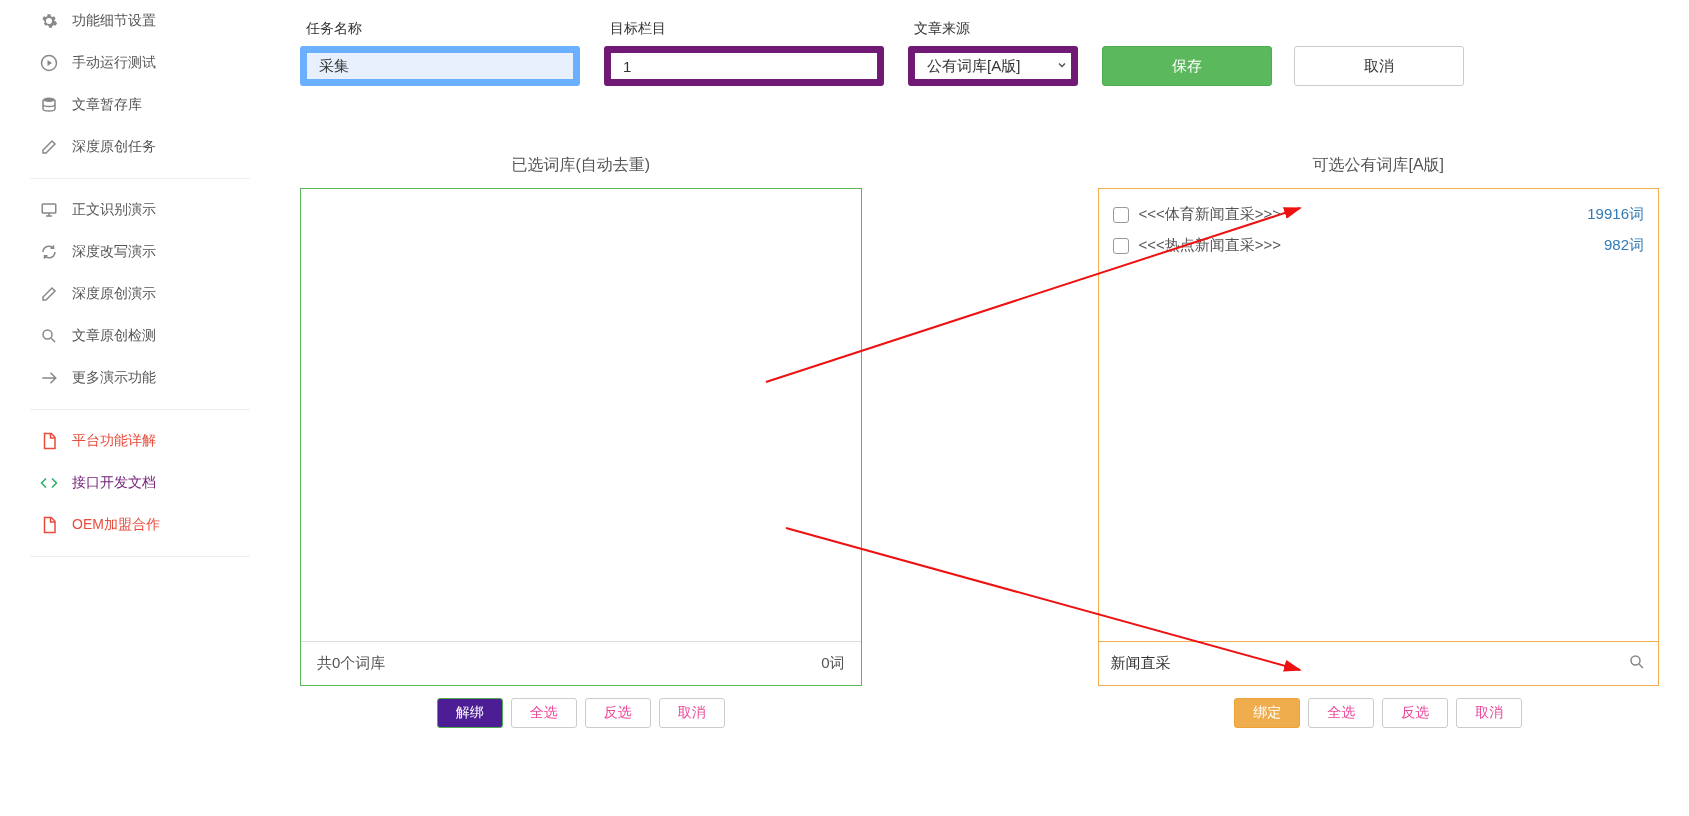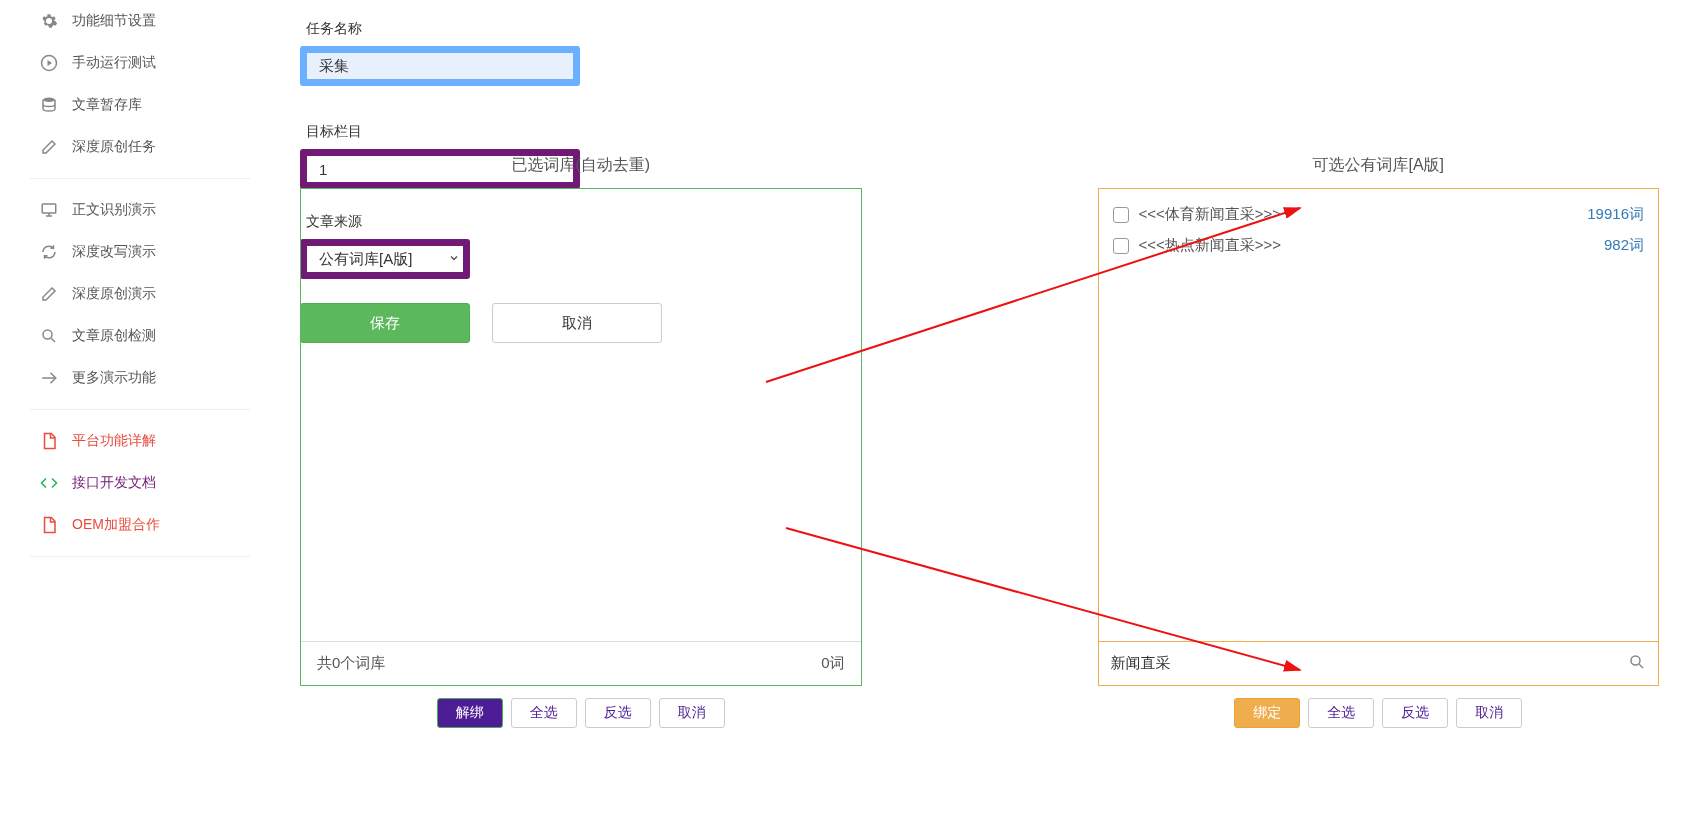--- a/index.html
+++ b/index.html
@@ -48,25 +48,24 @@
 
 .main {
   position: absolute;
   left: 300px;
   right: 30px;
   top: 20px;
 }
 .form-row {
   display: flex;
   gap: 24px;
-  flex-direction: column;
 }
 .form-col { display: flex; flex-direction: column; gap: 8px; }
 .col-name { width: 280px; }
-.col-target { width: 280px; margin-top: 13px; }
+.col-target { width: 280px; }
 .col-source { width: 170px; }
 .form-label { font-size: 14px; color: #333; padding-left: 6px; }
 .input {
   height: 40px;
   border: 7px solid #701a75;
   border-radius: 3px;
   padding: 0 12px;
   font-size: 15px;
   color: #333;
   background: #fff;
@@ -180,21 +179,21 @@
   margin-top: 12px;
 }
 .sbtn {
   height: 30px;
   padding: 0 18px;
   border: 1px solid #ccc;
   border-radius: 3px;
   background: #fff;
   font-size: 14px;
   cursor: pointer;
-  color: #4c1d95;
+  color: #ec4899;
 }
 .sbtn.green { background: #4c1d95; border-color: #4cae4c; color: #fff; }
 .sbtn.orange { background: #f0ad4e; border-color: #eea236; color: #fff; }
 
 .arrow {
   position: absolute;
   pointer-events: none;
 }
 </style>
 </head>

